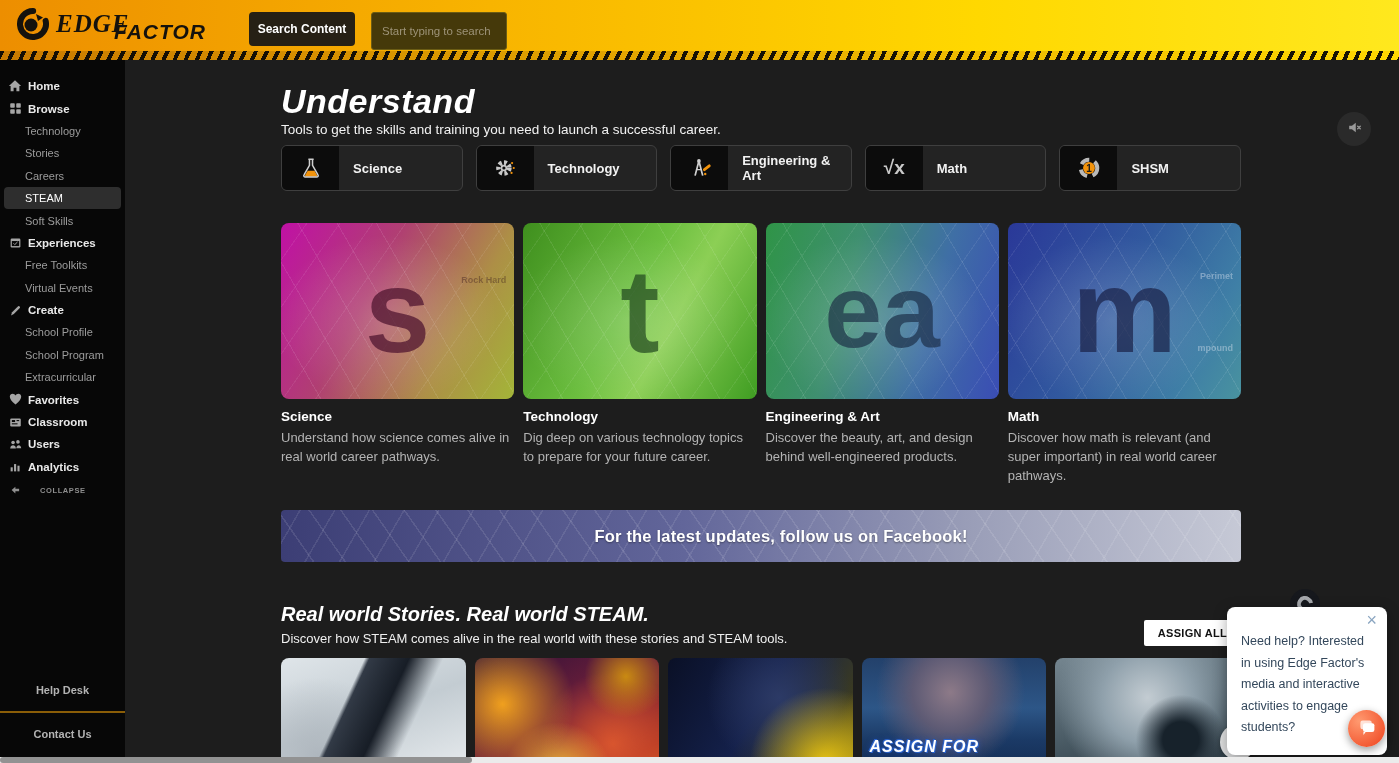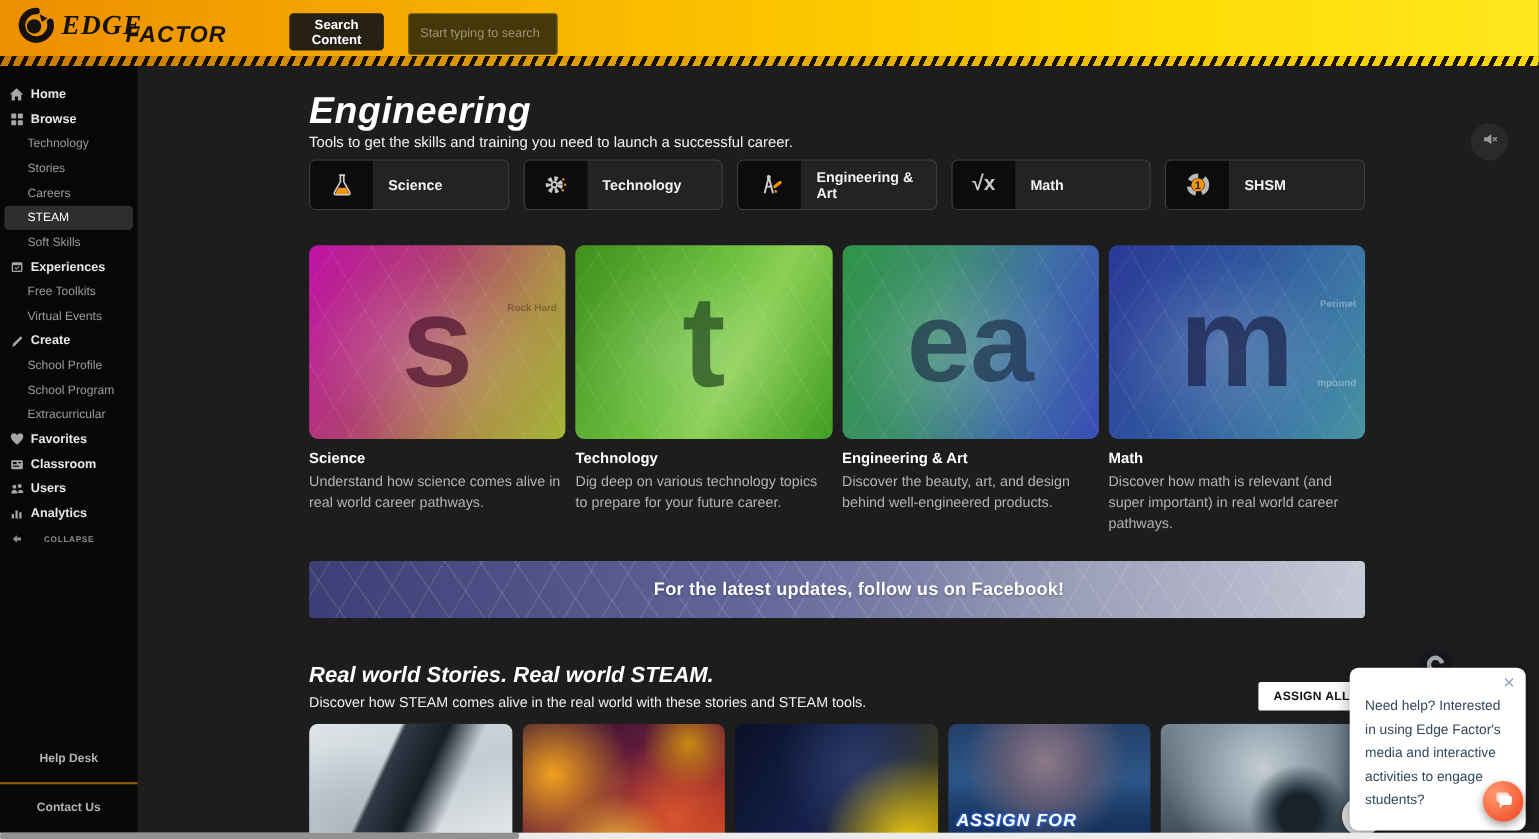--- a/index.html
+++ b/index.html
@@ -11,21 +11,21 @@
     background:linear-gradient(90deg,#ed8e00 0%,#f8b400 35%,#ffd800 70%,#ffe81e 100%);
     display:flex; align-items:center; z-index:20; }
   .hazard { position:absolute; left:0; top:51px; width:1399px; height:9px; z-index:20;
     background:
       repeating-linear-gradient(115deg, rgba(10,8,5,0.95) 0 4px, transparent 4px 10px),
       linear-gradient(90deg,#c97a00,#ffd800); }
   .logo { display:flex; align-items:center; margin-left:16px; cursor:pointer; }
   .logo-text { margin-left:6px; font-style:italic; font-weight:bold; color:#15120d; letter-spacing:1px; position:relative; height:34px; width:190px; }
   .logo-edge { position:absolute; left:0; top:1px; font-size:25px;font-family:Liberation Serif, serif; }
   .logo-factor { position:absolute; left:58px; top:11px; font-size:21px; }
-  .search-btn { position:absolute; left:263px; top:12px; width:86px; height:34px;
+  .search-btn { position:absolute; left:249px; top:12px; width:106px; height:34px;
     background:#262015; color:#fff; border:none; border-radius:4px; font-size:12px; font-weight:bold;
     font-family:"Liberation Sans",sans-serif; cursor:pointer; }
   .search-input { position:absolute; left:371px; top:12px; width:136px; height:38px;
     background:#45390a; border:1px solid #6b5c14; border-radius:3px; color:#e8e3cf;
     font-size:11.5px; padding:0 10px; font-family:"Liberation Sans",sans-serif; }
   .search-input::placeholder { color:#9d9378; }
   .topbar-right { position:absolute; right:14px; top:0; height:51px; display:flex; align-items:center; gap:14px; }
   .quick-code { height:22px; padding:0 12px; background:transparent; border:2px solid #141414; border-radius:4px;
     font-size:11px; font-weight:bold; color:#141414; font-family:"Liberation Sans",sans-serif; cursor:pointer; }
   .user-block { line-height:1.1; }
@@ -300,21 +300,21 @@
 <main class="main">
   <div class="mute-btn">
     <span>
       <svg viewBox="0 0 16 16" width="17" height="17">
         <path d="M3 6.3 H5.6 L9.2 3.6 V12.4 L5.6 9.7 H3 Z" fill="#9a9a9a"></path>
         <path d="M11 6.9 L13.4 9.1 M13.4 6.9 L11 9.1" stroke="#9a9a9a" stroke-width="1.3" stroke-linecap="round"></path>
       </svg>
     </span>
   </div>
 
-  <h1 class="page-title">Engineering</h1>
+  <h1 class="page-title">Understand</h1>
   <p class="page-subtitle">Tools to get the skills and training you need to launch a successful career.</p>
 
   <div class="categories">
     <div class="cat-btn">
       <span class="cat-icon-box">
         <svg viewBox="0 0 22 22" width="24" height="24">
           <path d="M8 13.5 h6.2 l2.3 4 a1 1 0 0 1 -0.9 1.5 H6.6 a1 1 0 0 1 -0.9 -1.5 Z" fill="#f2930c"></path>
           <path d="M9.6 3 v5.5 L4.6 17.3 a1.3 1.3 0 0 0 1.1 2 h10.6 a1.3 1.3 0 0 0 1.1 -2 L12.4 8.5 V3" fill="none" stroke="#cfcfcf" stroke-width="1.4"></path>
           <path d="M8.6 3 h4.8" stroke="#cfcfcf" stroke-width="1.4"></path>
         </svg>

